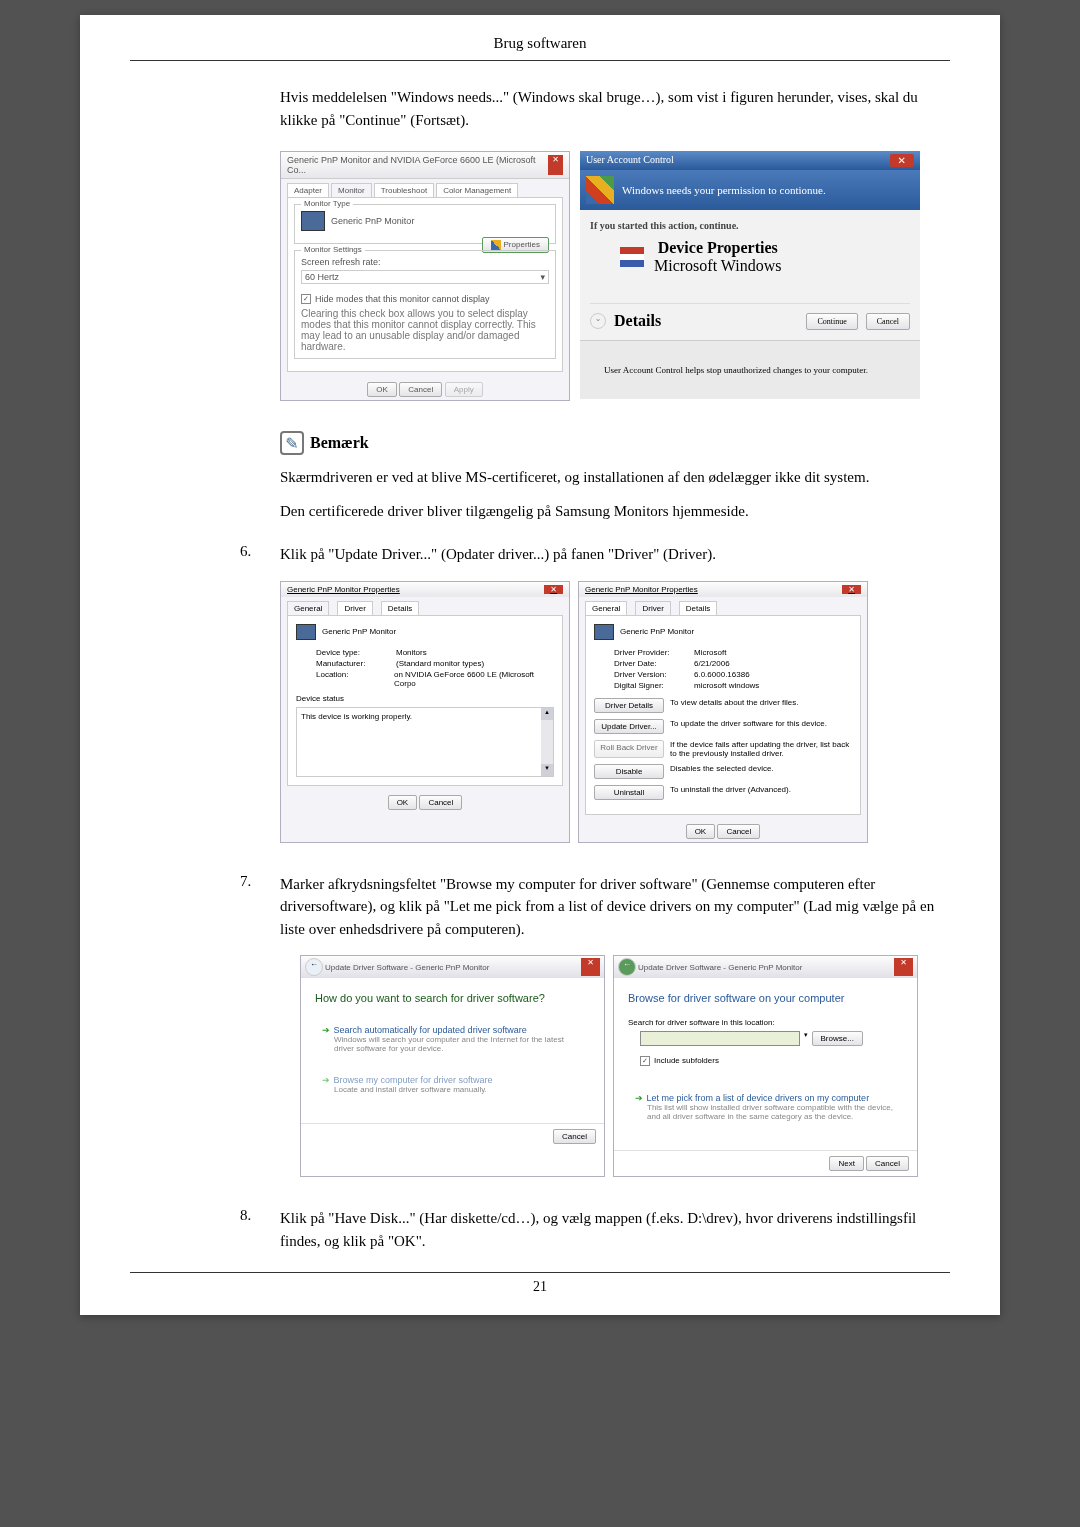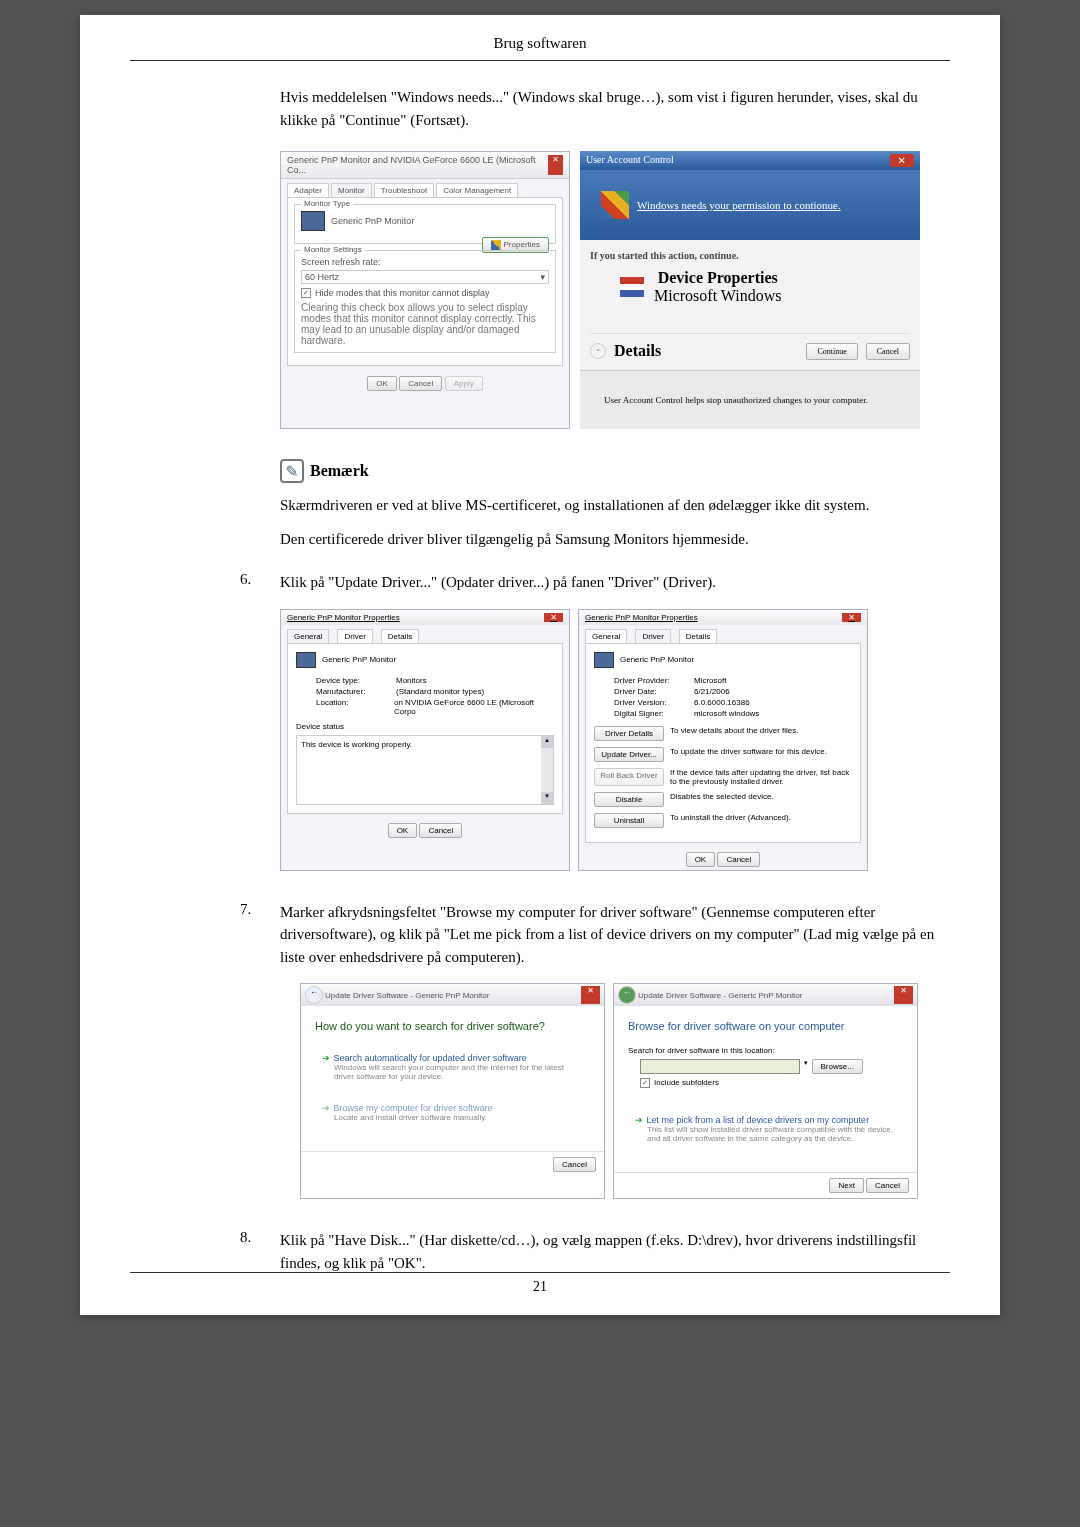--- a/index.html
+++ b/index.html
@@ -132,21 +132,21 @@
       border: 1px solid #ccc;
       width: 100%;
       padding: 1px 3px;
       display: flex;
       justify-content: space-between;
     }
     .checkbox-row {
       display: flex;
       align-items: flex-start;
       gap: 4px;
-      margin-top: 4px;
+      margin-top: 10px;
       text-align: right;
     }
     .checkbox {
       width: 10px;
       height: 10px;
       border: 1px solid #888;
       background: #fff;
       display: inline-flex;
       align-items: center;
       justify-content: center;
@@ -173,25 +173,24 @@
     .dialog2-close {
       background: #c43a2a;
       color: #fff;
       padding: 1px 8px;
       font-size: 10px;
       border-radius: 2px;
     }
     .d2-banner {
       background: linear-gradient(#4a7aba, #2a5a9a);
       color: #fff;
-      padding: 21px;
+      padding: 6px;
       display: flex;
       gap: 8px;
       align-items: center;
-      text-decoration: underline;
     }
     .d2-shield {
       width: 28px;
       height: 28px;
       background: linear-gradient(45deg, #3a6aaa 25%, #d04020 25% 50%, #e8b020 50% 75%, #4a9a4a 75%);
     }
     .d2-body {
       padding: 10px;
     }
     .d2-label {

